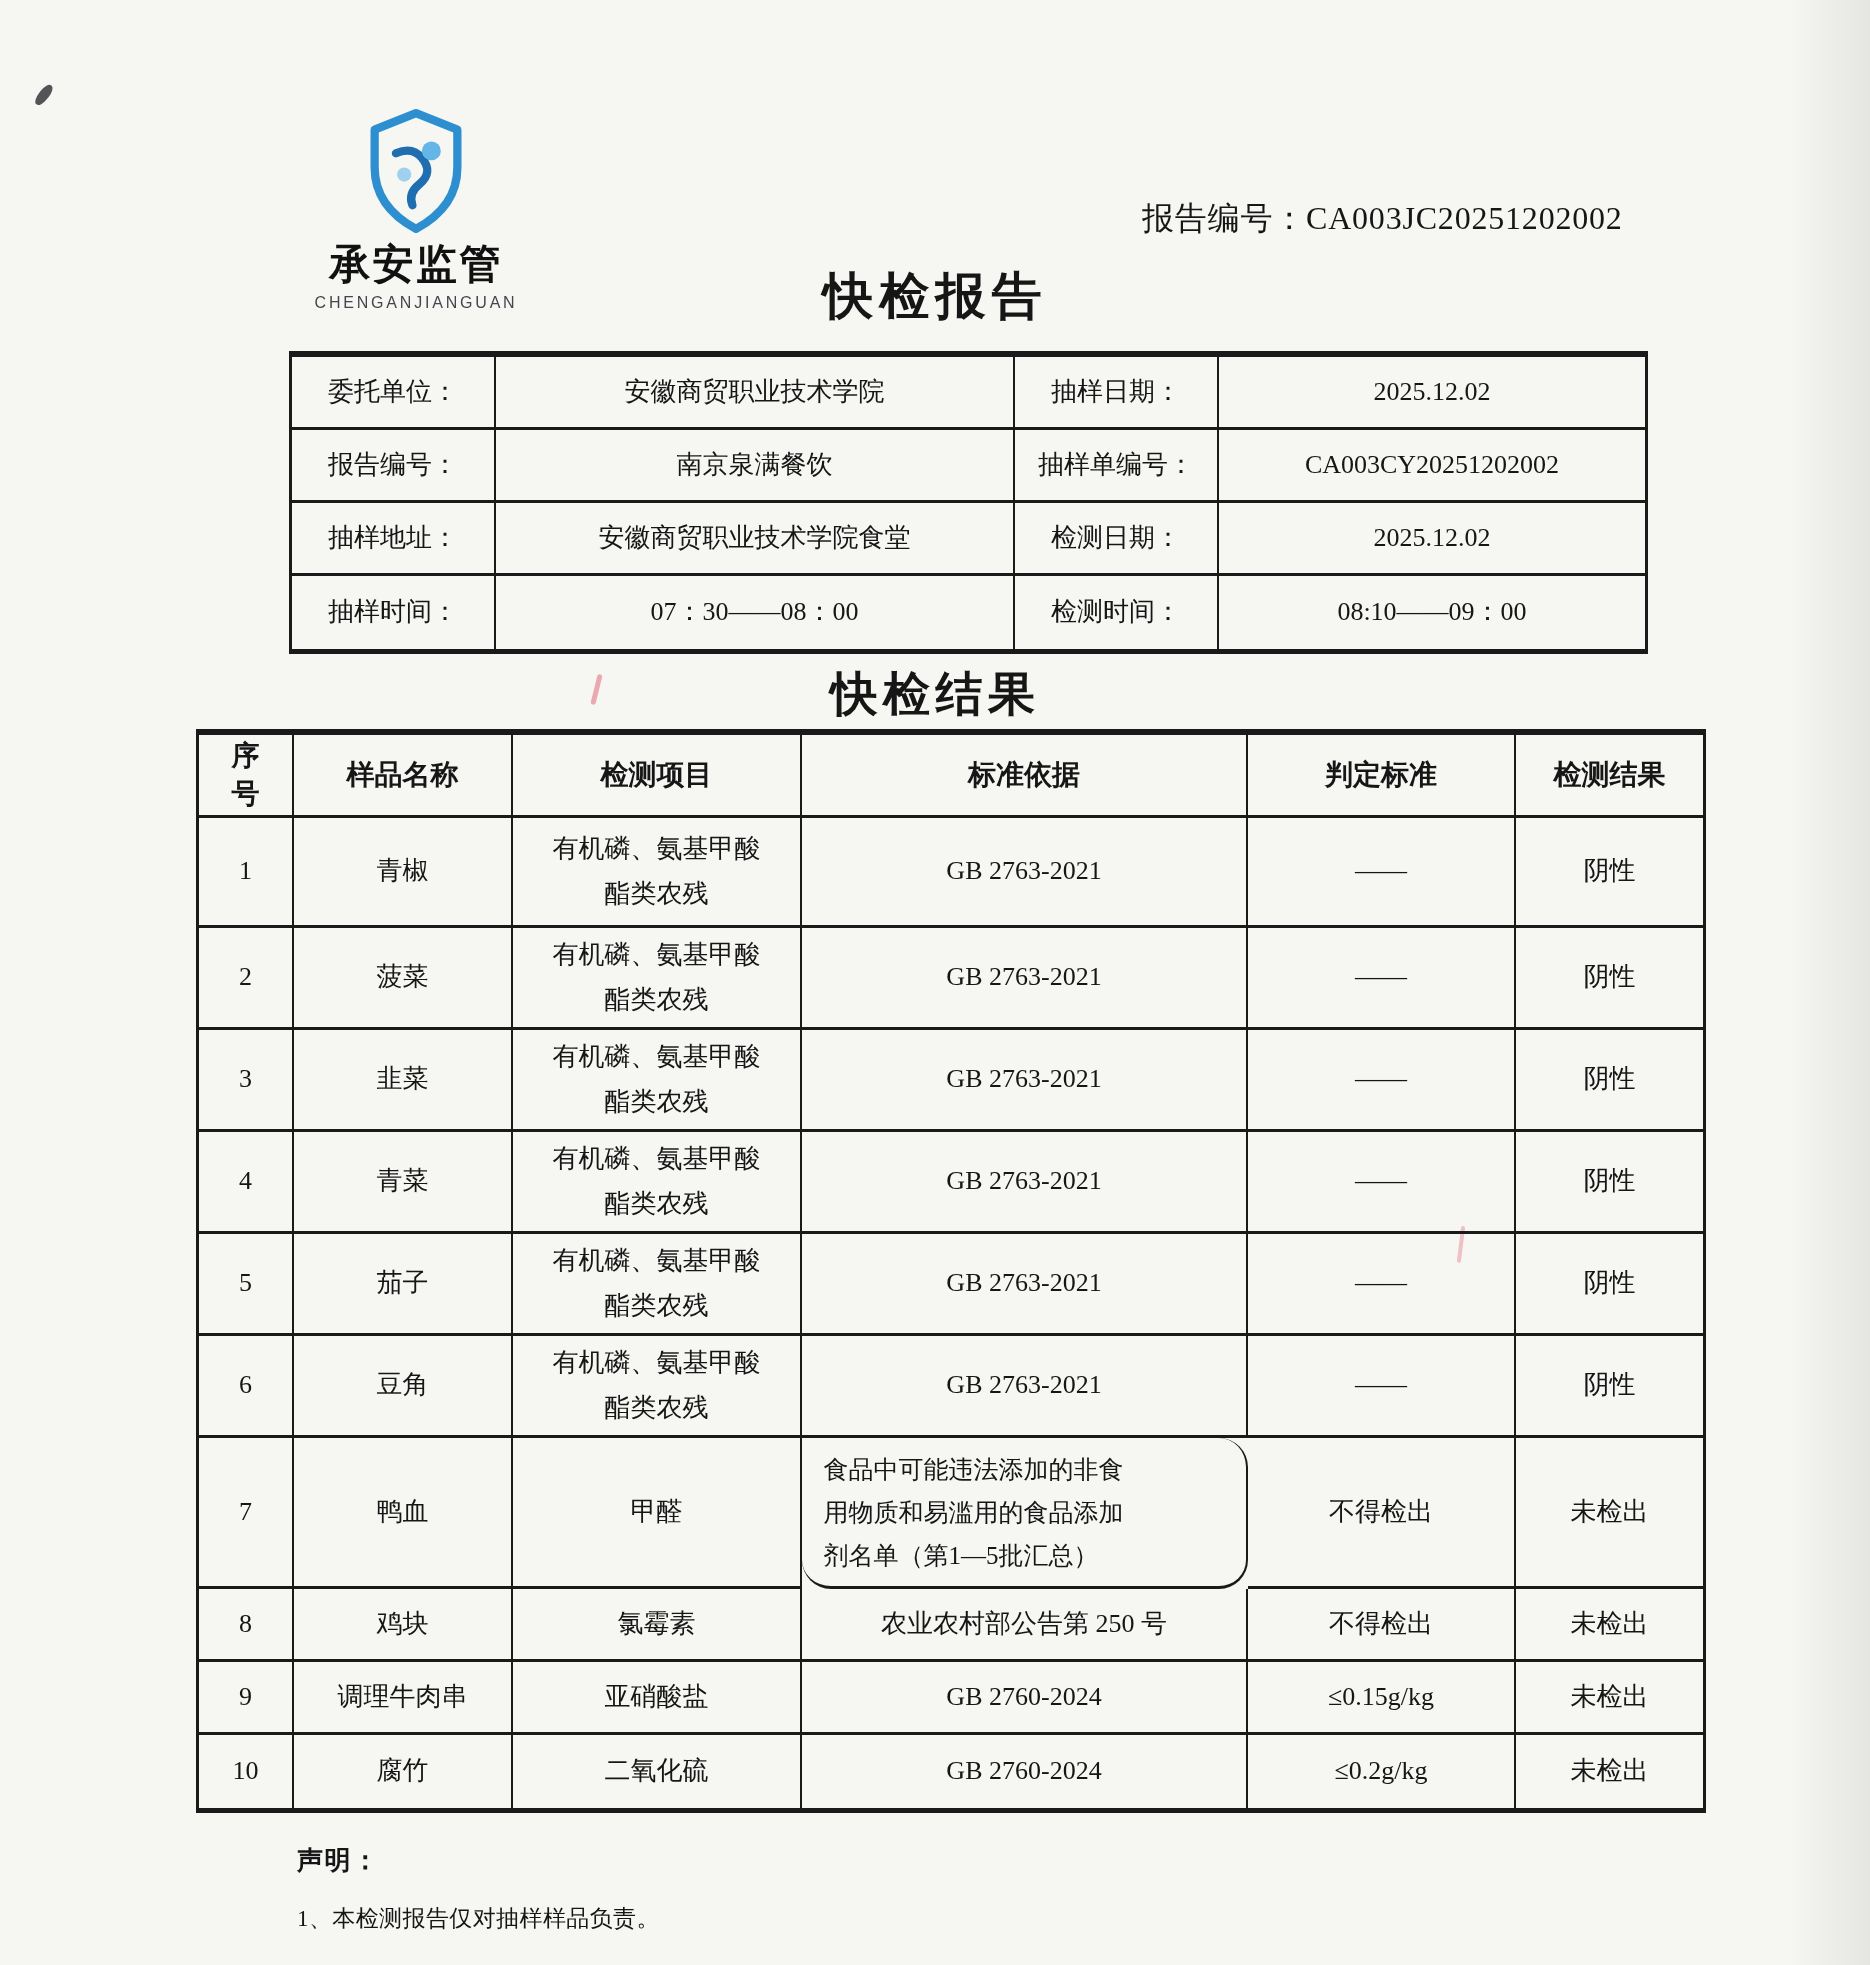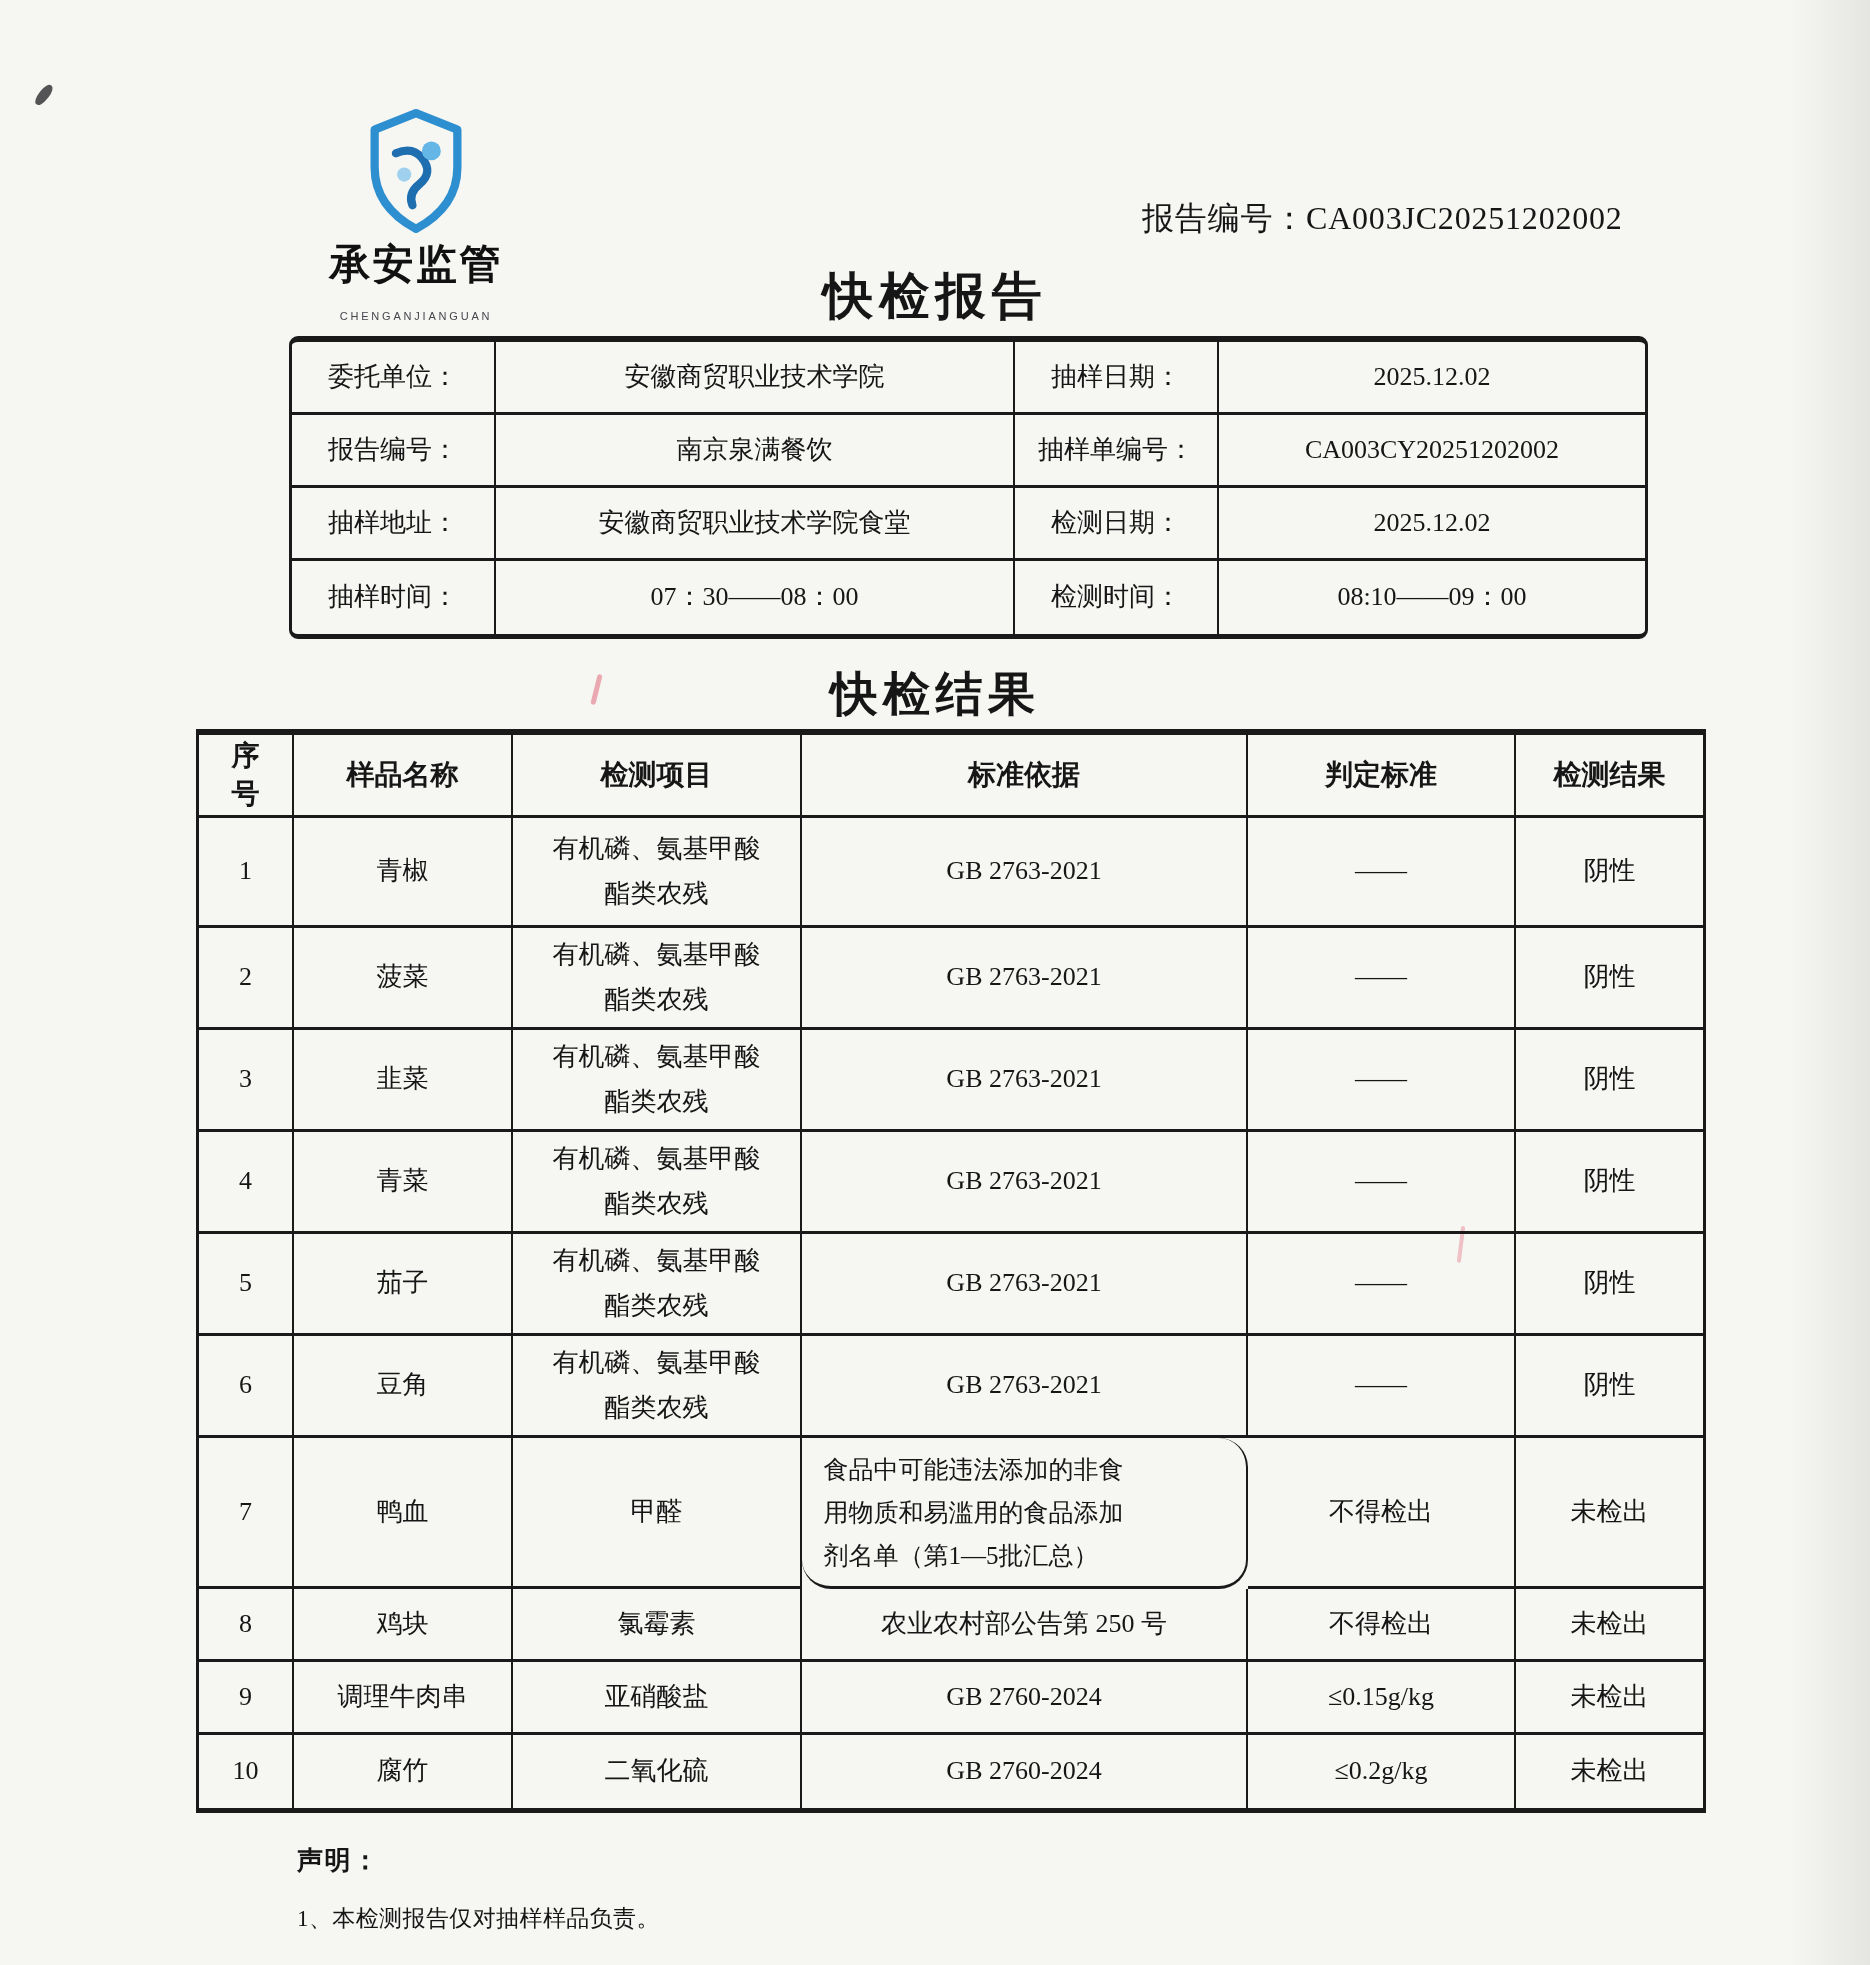--- a/index.html
+++ b/index.html
@@ -13,35 +13,35 @@
     overflow:hidden;
   }
   .page::after{ 
     content:"";position:absolute;top:0;right:0;width:83px;height:100%;
     background:linear-gradient(to right, rgba(0,0,0,0), rgba(0,0,0,0.07));
     pointer-events:none;
   }
   
   .logo{position:absolute;left:314px;top:106px;width:204px;text-align:center;}
   .logo .brand{font-family:Liberation Serif, serif;font-weight:700;font-size:41px;letter-spacing:2.4px;color:#111;}
-  .logo .sub{font-family:"Liberation Sans",sans-serif;font-size:11px;letter-spacing:2.8px;color:#44464c;margin-top:18px;}
+  .logo .sub{font-family:"Liberation Sans",sans-serif;font-size:16px;letter-spacing:2.8px;color:#44464c;margin-top:2px;}
   .report-no{position:absolute;left:1142px;top:197px;font-size:32px;letter-spacing:0.8px;}
   .doc-title{position:absolute;left:0;top:263px;width:100%;text-align:center;
     font-family:"Liberation Sans",sans-serif;font-weight:700;font-size:50px;letter-spacing:6.3px;}
   .results-title{position:absolute;left:0;top:663px;width:100%;text-align:center;
     font-family:"Liberation Sans",sans-serif;font-weight:700;font-size:47px;letter-spacing:5.5px;}
   
   .gtable{position:absolute;display:grid;border:3.1px solid #1a1a1a;border-top-width:6.3px;border-bottom-width:5.5px;}
   .cell{
     border-right:2.4px solid #1a1a1a;border-bottom:3.9px solid #1a1a1a;
     display:flex;align-items:center;justify-content:center;
     text-align:center;box-sizing:border-box;padding:0 11px;
     font-size:26px;line-height:1.7;word-break:break-all;
   }
-  .itable{left:289px;top:336px;grid-template-columns:204px 519px 204px 426px;grid-auto-rows:73px;border-radius:9px;}
+  .itable{left:289px;top:351px;grid-template-columns:204px 519px 204px 426px;grid-auto-rows:73px;}
   .itable .cell:nth-child(4n){border-right:none;}
   .itable .cell:nth-child(n+13){border-bottom:none;}
   .rtable{left:196px;top:729px;
     grid-template-columns:95px 219px 289px 446px 268px 187px;
     grid-template-rows:83px 110px 102px 102px 102px 102px 102px 151px 73px 73px 73px;}
   .rtable .cell:nth-child(6n){border-right:none;}
   .rtable .cell:nth-child(n+61){border-bottom:none;}
   .rtable .cell:nth-child(6n+1){padding:0 23px;}
   .rtable .cell:nth-child(6n+3){padding:0 35px;}
   .hcell{font-family:"Liberation Sans",sans-serif;font-weight:700;font-size:28px;line-height:1.35;}

